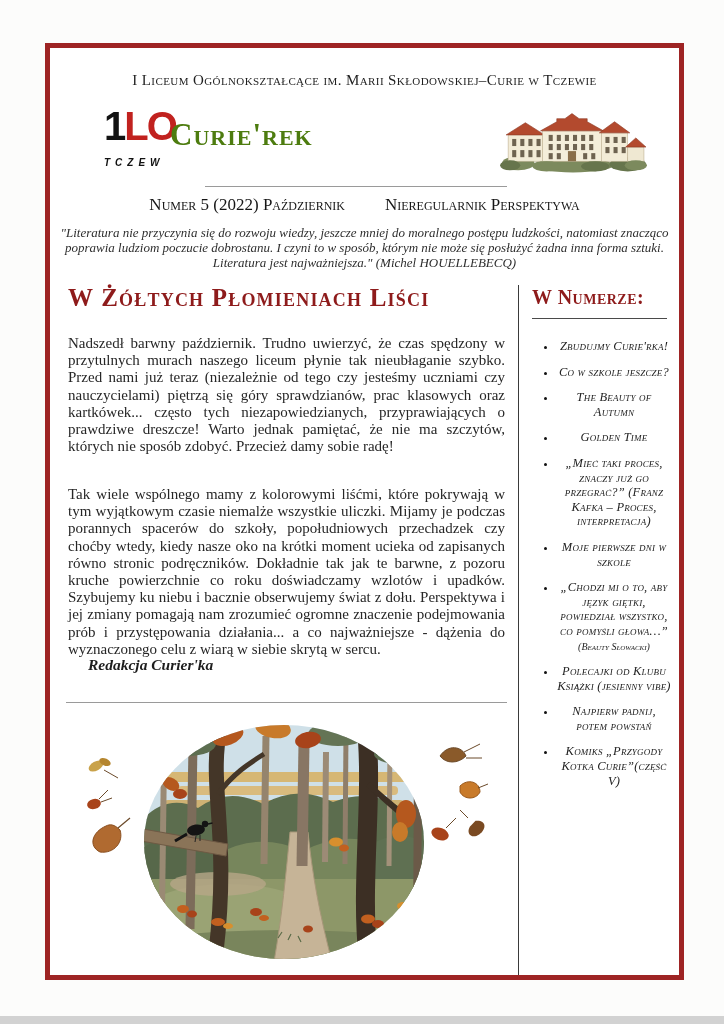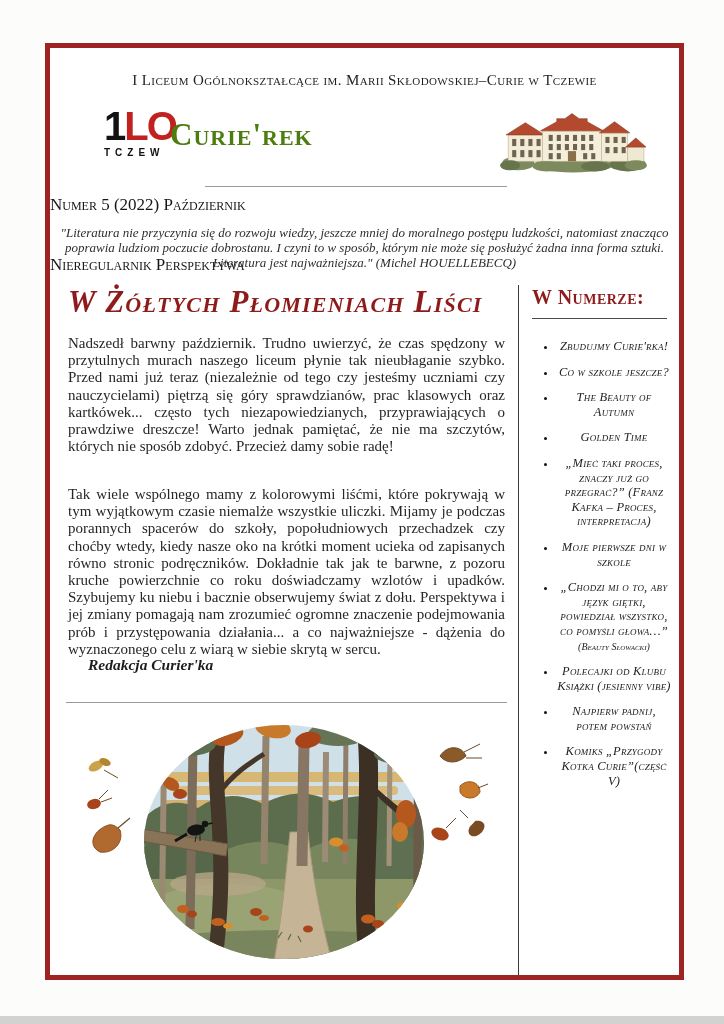--- a/index.html
+++ b/index.html
@@ -16,39 +16,39 @@
   .school-name{
     position:absolute;top:24px;left:0;right:0;text-align:center;
     font-variant:small-caps;font-size:15px;letter-spacing:.4px;color:#1f1f1f;
   }
   
   .logo{position:absolute;left:54px;top:58px;width:100px;
     font-family:"Liberation Sans", sans-serif;}
   .logo-row{font-weight:bold;font-size:40px;line-height:40px;letter-spacing:-2px;}
   .logo-num{color:#121212;}
   .logo-lo{color:#c1221f;}
-  .logo-city{font-weight:bold;font-size:10px;letter-spacing:5px;color:#121212;margin-top:1px;}
+  .logo-city{font-weight:bold;font-size:10px;letter-spacing:5px;color:#121212;margin-top:11px;font-style:italic;}
   .masthead-title{
     position:absolute;left:120px;right:120px;top:62px;
     font-variant:small-caps;font-weight:bold;font-size:31px;line-height:50px;
     color:#4d7c0f;letter-spacing:1px;
   }
   .building{position:absolute;left:448px;top:62px;width:150px;height:66px;}
   .header-rule{position:absolute;top:138px;left:155px;width:302px;height:1px;background:#9a9a9a;}
   .issue-line{
     position:absolute;top:147px;left:0;right:0;display:flex;justify-content:center;gap:40px;
-    font-variant:small-caps;font-size:17px;color:#161616;flex-direction:column;
+    font-variant:small-caps;font-size:17px;color:#161616;
   }
   .quote{
     position:absolute;top:177px;left:8px;right:8px;text-align:center;
     font-style:italic;font-size:13px;line-height:15px;color:#2e2e2e;
   }
   .article-heading{
     position:absolute;left:18px;top:236px;
-    font-variant:small-caps;font-weight:bold;font-size:31px;letter-spacing:1.2px;color:#8e1b1b;font-style:italic;
+    font-variant:small-caps;font-weight:bold;font-size:25px;letter-spacing:1.2px;color:#8e1b1b;
   }
   .para{position:absolute;left:18px;width:437px;font-size:15px;line-height:17.2px;
     text-align:justify;color:#262626;}
   .para1{top:287px;}
   .para2{top:438px;}
   .signature{position:absolute;left:18px;top:608px;font-weight:bold;font-style:italic;font-size:15.5px;color:#1d1d1d;margin-left:20px;}
   .mid-rule{position:absolute;left:16px;top:654px;width:441px;height:1px;background:#9a9a9a;}
   .illustration{position:absolute;left:18px;top:666px;width:422px;height:252px;}
   .col-divider{position:absolute;left:468px;top:237px;width:1px;height:690px;background:#3a3a3a;}
   .sidebar{position:absolute;left:482px;top:238px;width:139px;}

